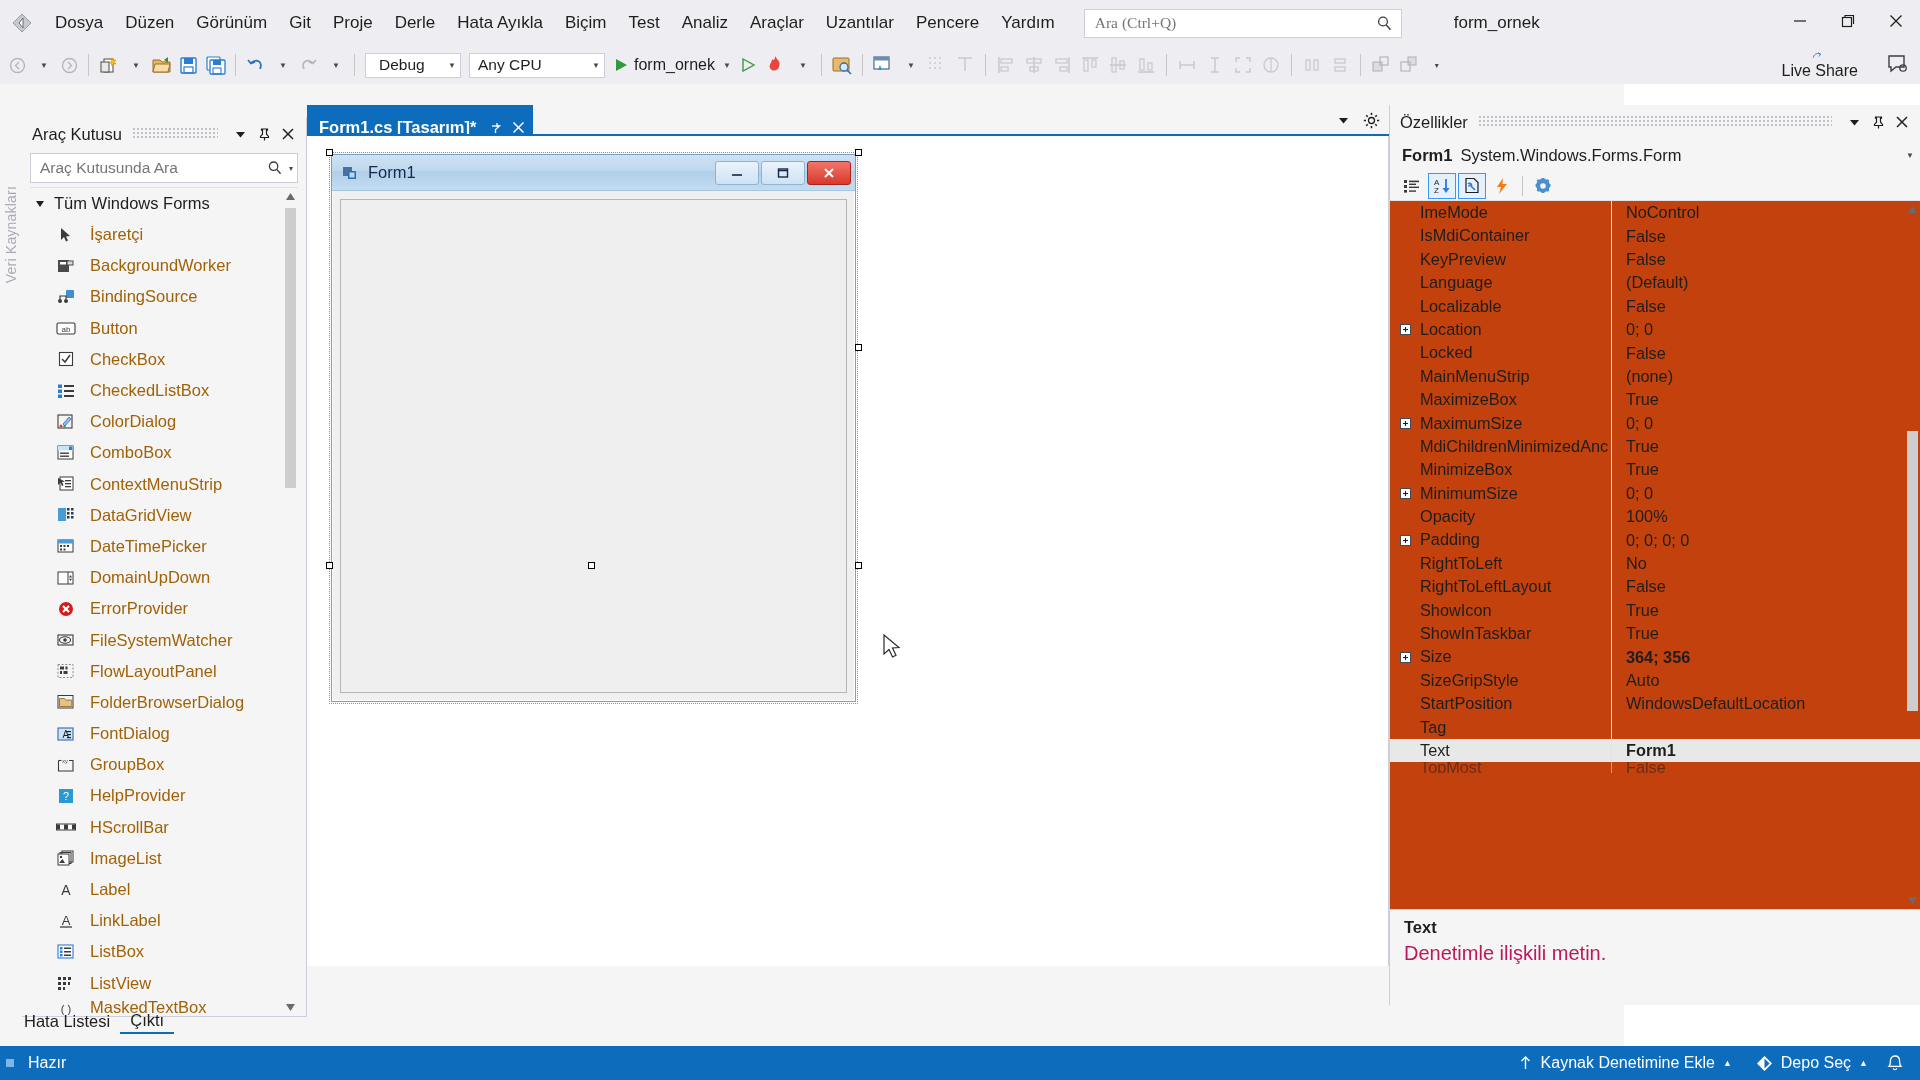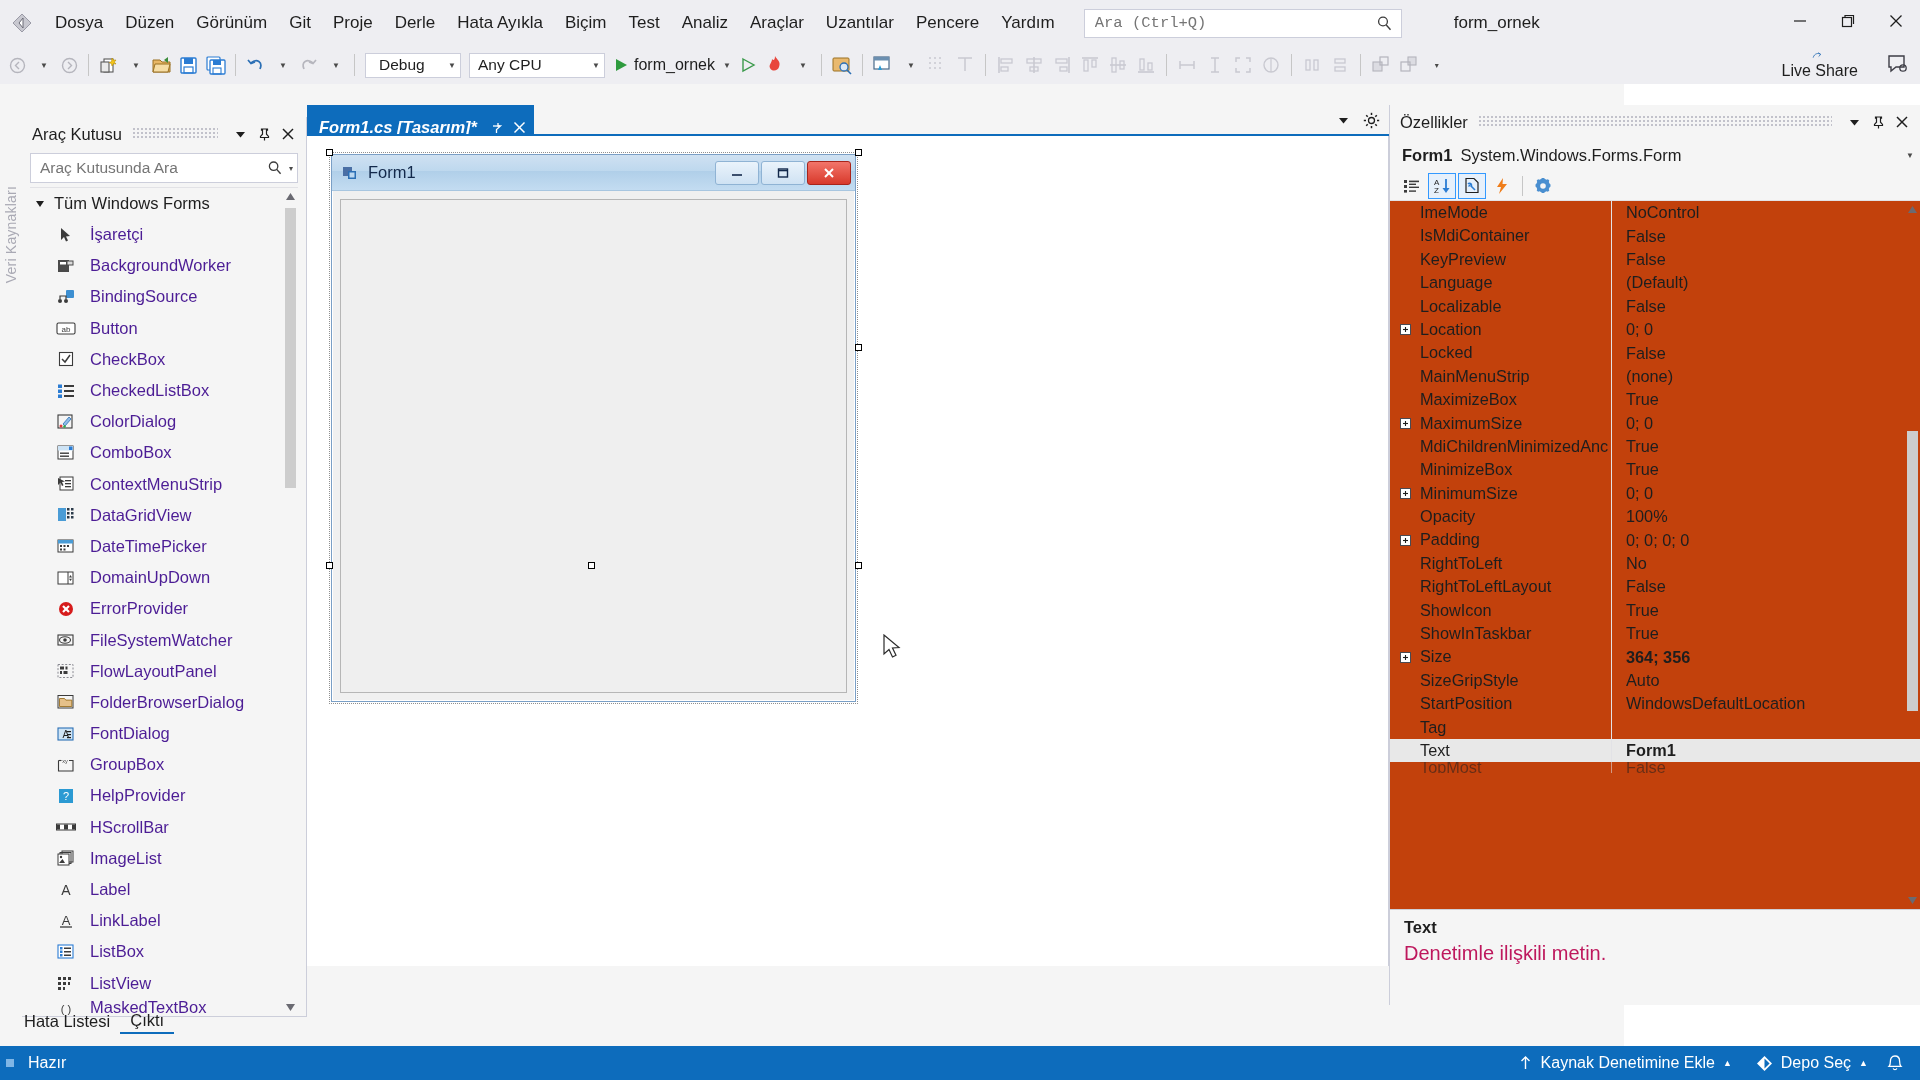--- a/index.html
+++ b/index.html
@@ -24,21 +24,21 @@
     font-size:17px; color:#1e1e1e; padding:5px 11px; height:30px;
     display:flex; align-items:center; cursor:default; white-space:nowrap;
   }
   .searchbox{
     margin-left:18px; width:318px; height:29px; background:#fff;
     border:1px solid #cccedb; display:flex; align-items:center;
     padding:0 6px 0 10px;
   }
   .searchbox input{
     border:none; outline:none; flex:1; font-size:15.5px; color:#a16207;
-    font-family:Liberation Mono, monospace; background:transparent;
+    font-family:Liberation Serif, serif; background:transparent;
   }
   .search-glyph{ width:20px; height:20px; display:flex; align-items:center; justify-content:center; }
   .solution-name{
     margin-left:52px; font-size:17px; color:#1e1e1e; white-space:nowrap;
   }
   .win-controls{
     position:absolute; right:0; top:0; height:42px; display:flex; align-items:stretch;
   }
   .win-btn{
     width:48px; display:flex; align-items:center; justify-content:center; cursor:default;
@@ -118,40 +118,40 @@
     width:16px; font-size:0; display:inline-block;
   }
   .tbx-group .gl{ font-size:16.5px; color:#1e1e1e; margin-left:4px; }
   .tbx-item{
     display:flex; align-items:center; height:31.2px; padding-left:24px; cursor:default;
   }
   .tbx-ic{
     width:24px; height:20px; display:flex; align-items:center; justify-content:center;
     margin-right:12px; flex-shrink:0;
   }
-  .tbx-lbl{ font-size:16.5px; color:#4c1d95; white-space:nowrap; }
+  .tbx-lbl{ font-size:16.5px; color:#a16207; white-space:nowrap; }
   .tbx-scroll{
     position:absolute; right:0; top:0; width:15px; height:100%; background:#f5f5f5;
   }
   .sc-arrow{
     width:15px; height:17px; display:flex; align-items:center; justify-content:center;
     cursor:default;
   }
   .sc-thumb{
     position:absolute; left:2px; width:11px; background:#cdcdcd;
   }
 
   
   .tabstrip{
     position:absolute; left:307px; top:105px; width:1082px; height:30px;
     background:#f5f5f5; display:flex; align-items:flex-end;
   }
   .doc-tab{
     height:30px; background:#0d6cbc; display:flex; align-items:center;
-    padding:15px 8px 0 12px; color:#fff; cursor:default;font-style:italic;
+    padding:15px 8px 0 12px; color:#fff; cursor:default;
   }
   .doc-tab .t{ font-size:16.5px; font-weight:bold; white-space:nowrap; }
   .doc-tab .p{ margin-left:12px; font-size:15px; }
   .doc-tab .x{ margin-left:10px; font-size:16px; }
   .tabstrip-right{
     flex:1; display:flex; align-items:center; justify-content:flex-end;
     padding-right:6px; height:30px;
   }
   .doc-underline{
     position:absolute; left:307px; top:134px; width:1082px; height:2px; background:#0d6cbc;

